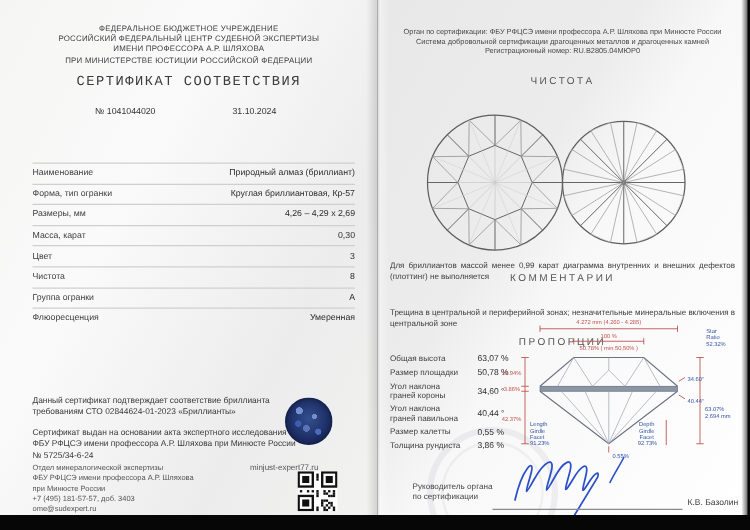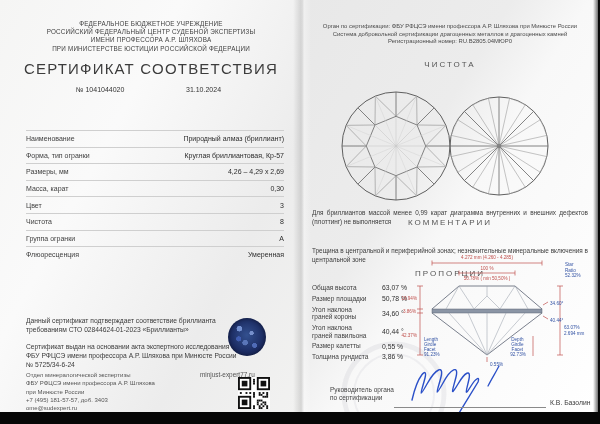--- a/index.html
+++ b/index.html
@@ -6,21 +6,21 @@
   body{width:600px;height:424px;background:#0a0a0a;font-family:"Liberation Sans",sans-serif;position:relative;overflow:hidden;}
   .page{position:absolute;top:0;height:412px;overflow:hidden;}
   #left-page{left:0;width:302px;background:linear-gradient(118deg,#f5f5f4 0%,#fafafa 35%,#ececec 72%,#f2f2f1 100%);}
   #right-page{left:302px;width:296px;background:linear-gradient(122deg,#e8e8e8 0%,#ececec 38%,#f8f8f8 52%,#ffffff 100%);}
   .seam{position:absolute;top:0;left:293px;width:18px;height:412px;pointer-events:none;
         background:linear-gradient(90deg,rgba(0,0,0,0) 0%,rgba(0,0,0,0.12) 45%,rgba(255,255,255,0.35) 62%,rgba(0,0,0,0) 100%);}
   .right-edge{position:absolute;top:0;left:593px;width:7px;height:412px;background:linear-gradient(90deg,rgba(0,0,0,0),rgba(0,0,0,0.55) 70%,#0a0a0a);}
   .bottom-bar{position:absolute;left:0;top:412px;width:600px;height:12px;background:#060606;}
   .abs{position:absolute;}
   .org-header{left:20px;top:20px;width:262px;text-align:center;font-size:6.3px;line-height:8.2px;color:#3f3f3f;letter-spacing:.2px;}
-  .cert-title{left:0;top:60px;width:302px;text-align:center;font-size:15px;letter-spacing:1.2px;color:#3c3c3c;}
+  .cert-title{left:0;top:60px;width:302px;text-align:center;font-size:11px;letter-spacing:1.2px;color:#3c3c3c;font-family:Liberation Mono, monospace;}
   .cert-no{left:76px;top:86px;font-size:7px;color:#333;}
   .cert-date{left:186px;top:86px;font-size:7px;color:#333;}
   .cert-table{left:26px;top:130px;width:258px;}
   .t-row{display:flex;align-items:center;height:15.6px;border-top:1px solid #cfcfcf;font-size:7px;color:#3e3e3e;}
   .t-val{margin-left:auto;color:#2c2c2c;}
   .para{left:26px;width:214px;font-size:6.7px;line-height:9px;color:#3a3a3a;text-align:left;}
   .seal{left:228px;top:318px;width:38px;height:38px;border-radius:50%;
         background:
           radial-gradient(circle at 30% 28%,rgba(130,160,225,.85) 0 7%,transparent 8%),
           radial-gradient(circle at 62% 40%,rgba(150,175,235,.7) 0 6%,transparent 7%),

